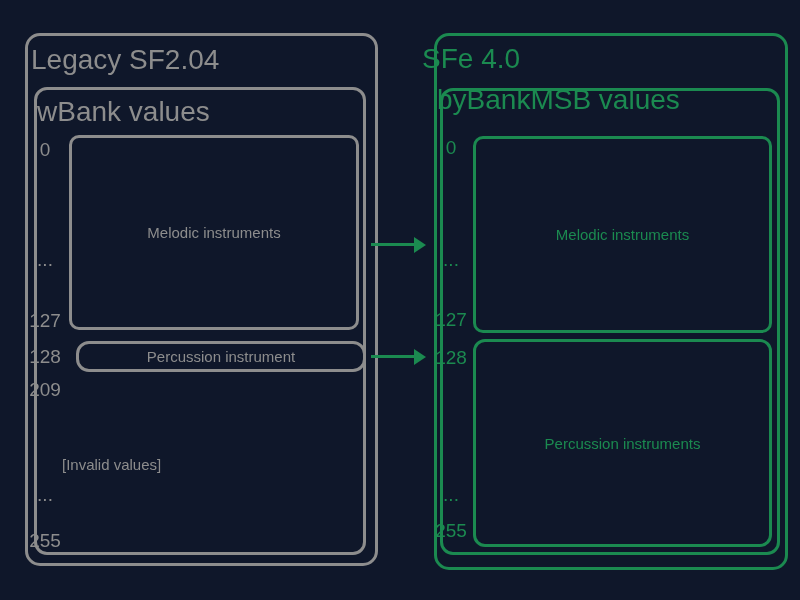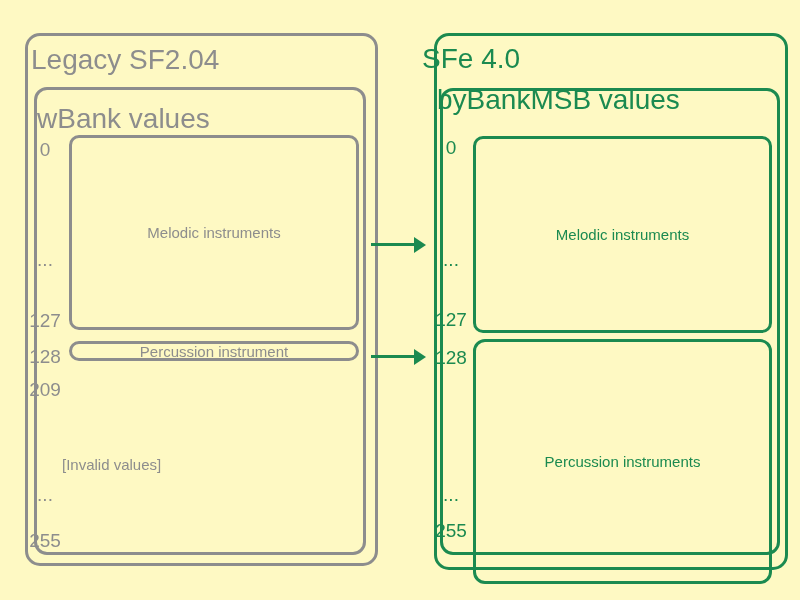--- a/index.html
+++ b/index.html
@@ -4,21 +4,21 @@
 <style>
   html, body {
     margin: 0;
     padding: 0;
     background: #000000;
   }
   #canvas {
     position: relative;
     width: 800px;
     height: 600px;
-    background: #fef9c3;
+    background: #0f172a;
     overflow: hidden;
     font-family: "Liberation Sans", "DejaVu Sans", sans-serif;
   }
   .box {
     position: absolute;
     box-sizing: border-box;
     border: 3px solid;
     background: transparent;
     margin-left: 7px;
   }
@@ -27,44 +27,44 @@
   .gray-text  { color: #8d8d8d; }
   .green-text { color: #1b8a50; }
 
   .title {
     position: absolute;
     font-size: 28px;
     line-height: 32px;
     white-space: nowrap;
   }
   #legacy-title  { left: 31px;  top: 44px; }
-  #wbank-title   { left: 37px;  top: 103px; text-align: center; }
+  #wbank-title   { left: 37px;  top: 96px; text-align: center; }
   #sfe-title     { left: 422px; top: 43px; }
   #bybank-title  { left: 437px; top: 84px; }
 
   
   #legacy-box    { left: 18px;  top: 33px;  width: 353px; height: 533px; border-radius: 15px; }
   #wbank-box     { left: 27px;  top: 87px;  width: 332px; height: 468px; border-radius: 13px; }
   #sfe-box       { left: 427px; top: 33px;  width: 354px; height: 537px; border-radius: 15px; }
   #bybank-box    { left: 433px; top: 88px;  width: 340px; height: 467px; border-radius: 13px; }
 
   
   .region {
     display: flex;
     align-items: center;
     justify-content: center;
   }
   .region-label {
     font-size: 15px;
     white-space: nowrap;
   }
   #melodic-left     { left: 62px;  top: 135px; width: 290px; height: 195px; border-radius: 10px; }
-  #percussion-left  { left: 62px;  top: 341px; width: 290px; height: 20px;  border-radius: 13px; }
+  #percussion-left  { left: 69px;  top: 341px; width: 290px; height: 31px;  border-radius: 13px; }
   #melodic-right    { left: 466px; top: 136px; width: 299px; height: 197px; border-radius: 10px; }
-  #percussion-right { left: 466px; top: 339px; width: 299px; height: 245px; border-radius: 12px; justify-content: center; }
+  #percussion-right { left: 466px; top: 339px; width: 299px; height: 208px; border-radius: 12px; justify-content: center; }
 
   #invalid-label {
     position: absolute;
     left: 62px;
     top: 456px;
     width: 290px;
     text-align: left;
     font-size: 15px;
   }
 

